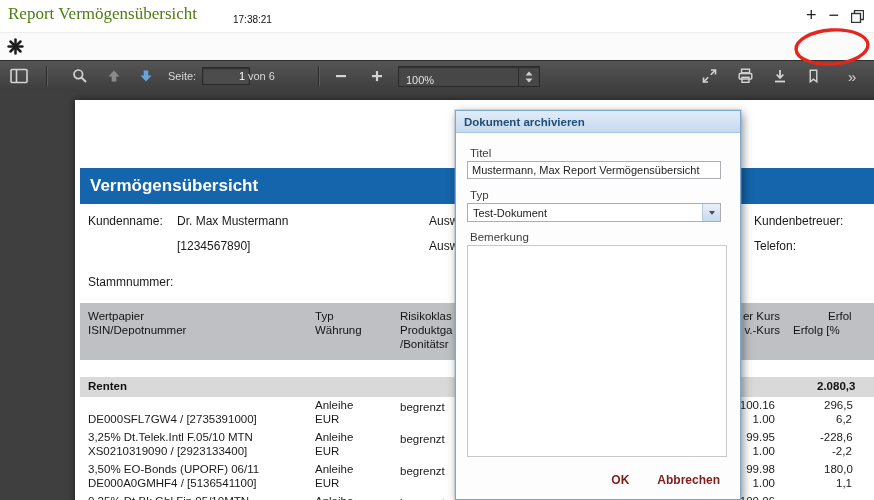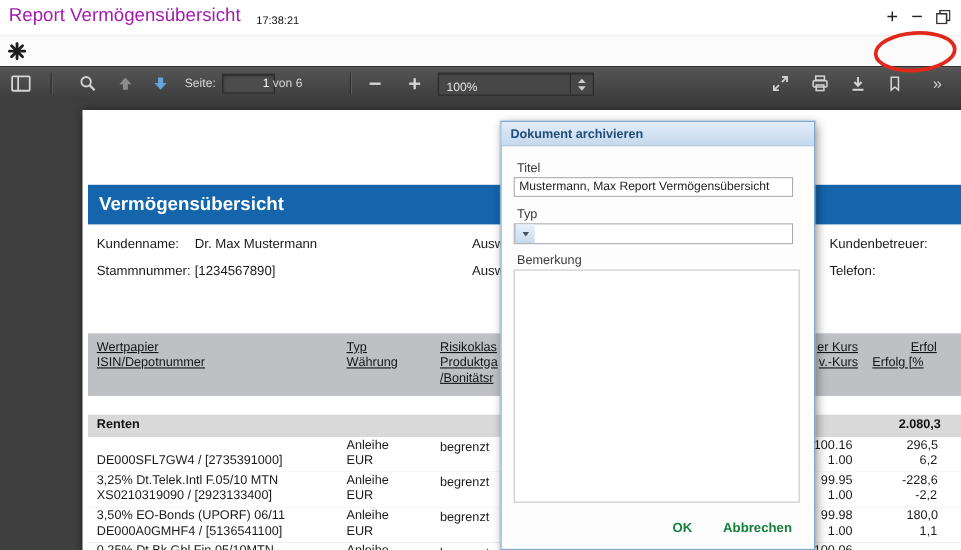--- a/index.html
+++ b/index.html
@@ -1,21 +1,21 @@
 <!DOCTYPE html>
 <html><head>
 <meta charset="utf-8">
 <style>
   html,body{margin:0;padding:0;width:874px;height:500px;overflow:hidden;
     font-family:"Liberation Sans",sans-serif;background:#fff;position:relative;}
   .abs{position:absolute;}
 
   
   .topbar{position:absolute;top:0;left:0;right:0;height:32px;background:#fff;border-bottom:1px solid #f0f0f0;}
-  .app-title{position:absolute;left:8px;top:4px;font-size:17px;color:#a21caf;}
+  .app-title{position:absolute;left:8px;top:4px;font-size:17px;color:#4d7c0f;font-family:Liberation Serif, serif;}
   .timestamp{position:absolute;left:233px;top:14px;font-size:10px;color:#111;}
   .win-controls{position:absolute;right:10px;top:3px;display:flex;gap:12px;align-items:center;color:#222;}
   .win-glyph{font-size:18px;line-height:24px;color:#222;}
 
   
   .actionbar{position:absolute;top:32px;left:0;right:0;height:28px;background:#fbfbfb;border-top:1px solid #ededed;}
 
   
   .pdfbar{position:absolute;top:60px;left:0;right:0;height:30px;
     background:linear-gradient(#555,#3d3d3d);border-top:1px solid #2e2e2e;border-bottom:1px solid #262626;color:#d6d6d6;}
@@ -31,21 +31,21 @@
   .zoom-arrows{width:20px;height:100%;border-left:1px solid #2c2c2c;display:flex;align-items:center;justify-content:center;}
   .more-glyph{font-size:15px;color:#d4d4d4;}
 
   
   .viewer{position:absolute;top:91px;left:0;right:0;bottom:0;background:#3f3f3f;overflow:hidden;}
   .page{position:absolute;left:75px;top:9px;width:830px;height:620px;background:#fff;box-shadow:0 0 8px rgba(0,0,0,.55);}
   .band{position:absolute;left:5px;right:0;top:68px;height:36px;background:#1465ab;}
   .band-title{color:#fff;font-size:17px;font-weight:bold;line-height:36px;padding-left:10px;}
   .info-row{position:absolute;left:0;right:0;height:14px;font-size:12px;color:#1a1a1a;}
   .thead{position:absolute;left:5px;right:0;top:203px;height:57px;background:#bfc0c3;font-size:11.5px;color:#141414;}
-  .thead span{position:absolute;white-space:nowrap;text-decoration:underline;}
+  .thead span{position:absolute;white-space:nowrap;}
   .num-box{position:absolute;width:105px;text-align:right;white-space:nowrap;}
   .section-row{position:absolute;left:5px;right:0;top:277px;height:20px;background:#d9d9d9;
     border-bottom:1px solid #a8a8a8;font-size:11.5px;font-weight:bold;color:#111;}
   .trow{position:absolute;left:5px;right:0;height:32px;background:#fff;border-bottom:1px solid #b3b3b3;
     font-size:11.5px;color:#1b1b1b;}
   .trow span{position:absolute;white-space:nowrap;}
 
   
   .dialog{position:absolute;left:455px;top:110px;width:284px;height:388px;background:#fdfdfd;
     border:1px solid #7da7cc;box-shadow:0 0 0 1px rgba(140,175,210,.35),2px 3px 9px rgba(0,0,0,.45);z-index:20;}
@@ -57,21 +57,21 @@
     border:1px solid #abadb3;font-size:11px;padding:0 4px;color:#222;font-family:"Liberation Sans",sans-serif;}
   .dlg-select{position:absolute;left:11px;top:92px;width:254px;height:19px;box-sizing:border-box;
     border:1px solid #abadb3;background:#fff;display:flex;align-items:center;}
   .dlg-select-text{font-size:11px;color:#222;padding-left:5px;flex:1;}
   .dlg-select-btn{width:17px;height:100%;background:linear-gradient(#e9f1fa,#c6d9ec);
     border-left:1px solid #b9cadc;display:flex;align-items:center;justify-content:center;}
   .caret-down{width:0;height:0;border-left:3.5px solid transparent;border-right:3.5px solid transparent;border-top:4px solid #40505f;}
   .dlg-textarea{position:absolute;left:11px;top:134px;width:260px;height:212px;box-sizing:border-box;
     border:1px solid #c8c8c8;resize:none;font-family:"Liberation Sans",sans-serif;font-size:11px;background:#fff;}
   .dlg-buttons{position:absolute;top:362px;right:20px;display:flex;gap:28px;}
-  .dlg-btn{font-size:12px;font-weight:bold;color:#15803d;cursor:pointer;}
+  .dlg-btn{font-size:12px;font-weight:bold;color:#7f1d1d;cursor:pointer;}
 
   .red-ellipse{position:absolute;left:792px;top:26px;z-index:40;transform:rotate(-4deg);pointer-events:none;}
 </style>
 </head>
 <body>
 
 <div class="topbar">
   <div class="app-title">Report Vermögensübersicht</div>
   <div class="timestamp">17:38:21</div>
   <div class="win-controls">
@@ -222,21 +222,21 @@
       <div class="band-title">Vermögensübersicht</div>
     </div>
 
     <div class="info-row" style="top:114px;">
       <span class="abs" style="left:13px;">Kundenname:</span>
       <span class="abs" style="left:102px;">Dr. Max Mustermann</span>
       <span class="abs" style="left:354px;">Ausw</span>
       <span class="abs" style="left:679px;">Kundenbetreuer:</span>
     </div>
     <div class="info-row" style="top:139px;">
-      <span class="abs" style="left:13px;">Stammnummer:</span>
+      <span class="abs" style="left:13px;margin-top:36px;">Stammnummer:</span>
       <span class="abs" style="left:102px;">[1234567890]</span>
       <span class="abs" style="left:354px;">Ausw</span>
       <span class="abs" style="left:679px;">Telefon:</span>
     </div>
 
     <div class="thead">
       <span style="left:8px;top:7px;">Wertpapier</span>
       <span style="left:8px;top:21px;">ISIN/Depotnummer</span>
       <span style="left:235px;top:7px;">Typ</span>
       <span style="left:235px;top:21px;">Währung</span>
@@ -300,20 +300,21 @@
 </div>
 
 <div class="dialog">
   <div class="dlg-header">Dokument archivieren</div>
 
   <div class="dlg-label" style="top:36px;">Titel</div>
   <input class="dlg-input" style="top: 50px;" value="Mustermann, Max Report Vermögensübersicht">
 
   <div class="dlg-label" style="top:78px;">Typ</div>
   <div class="dlg-select">
+    <span class="dlg-select-text">Test-Dokument</span>
     <span class="dlg-select-btn">
       <span class="caret-down"></span>
     </span>
   </div>
 
   <div class="dlg-label" style="top:120px;">Bemerkung</div>
   <textarea class="dlg-textarea" style=""></textarea>
 
   <div class="dlg-buttons">
     <span class="dlg-btn">OK</span>

